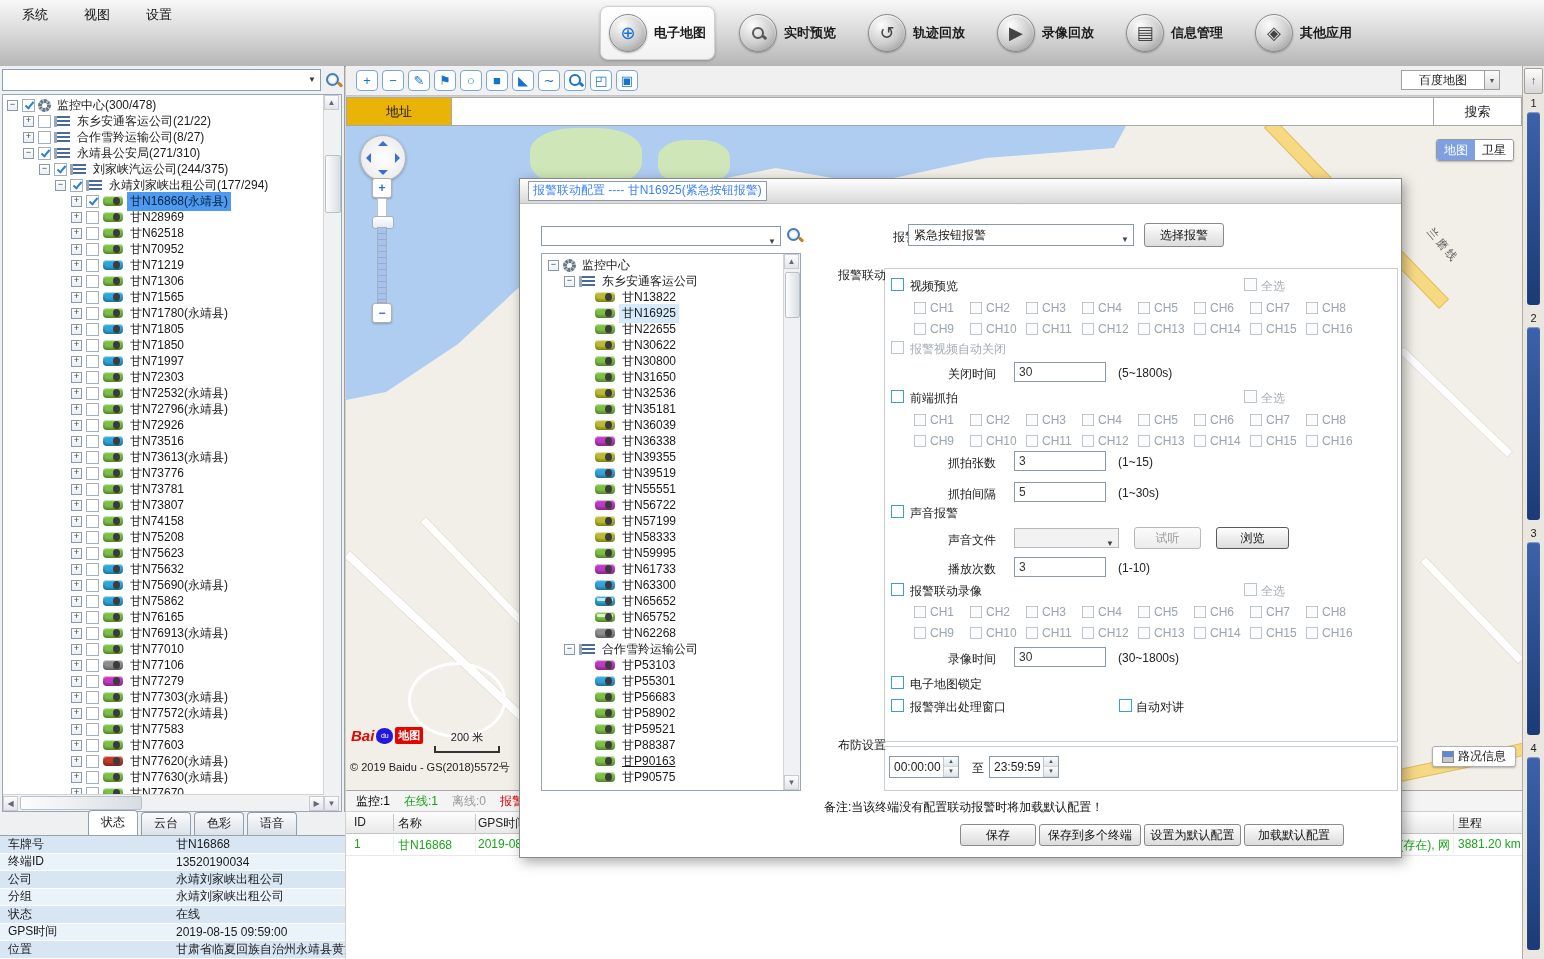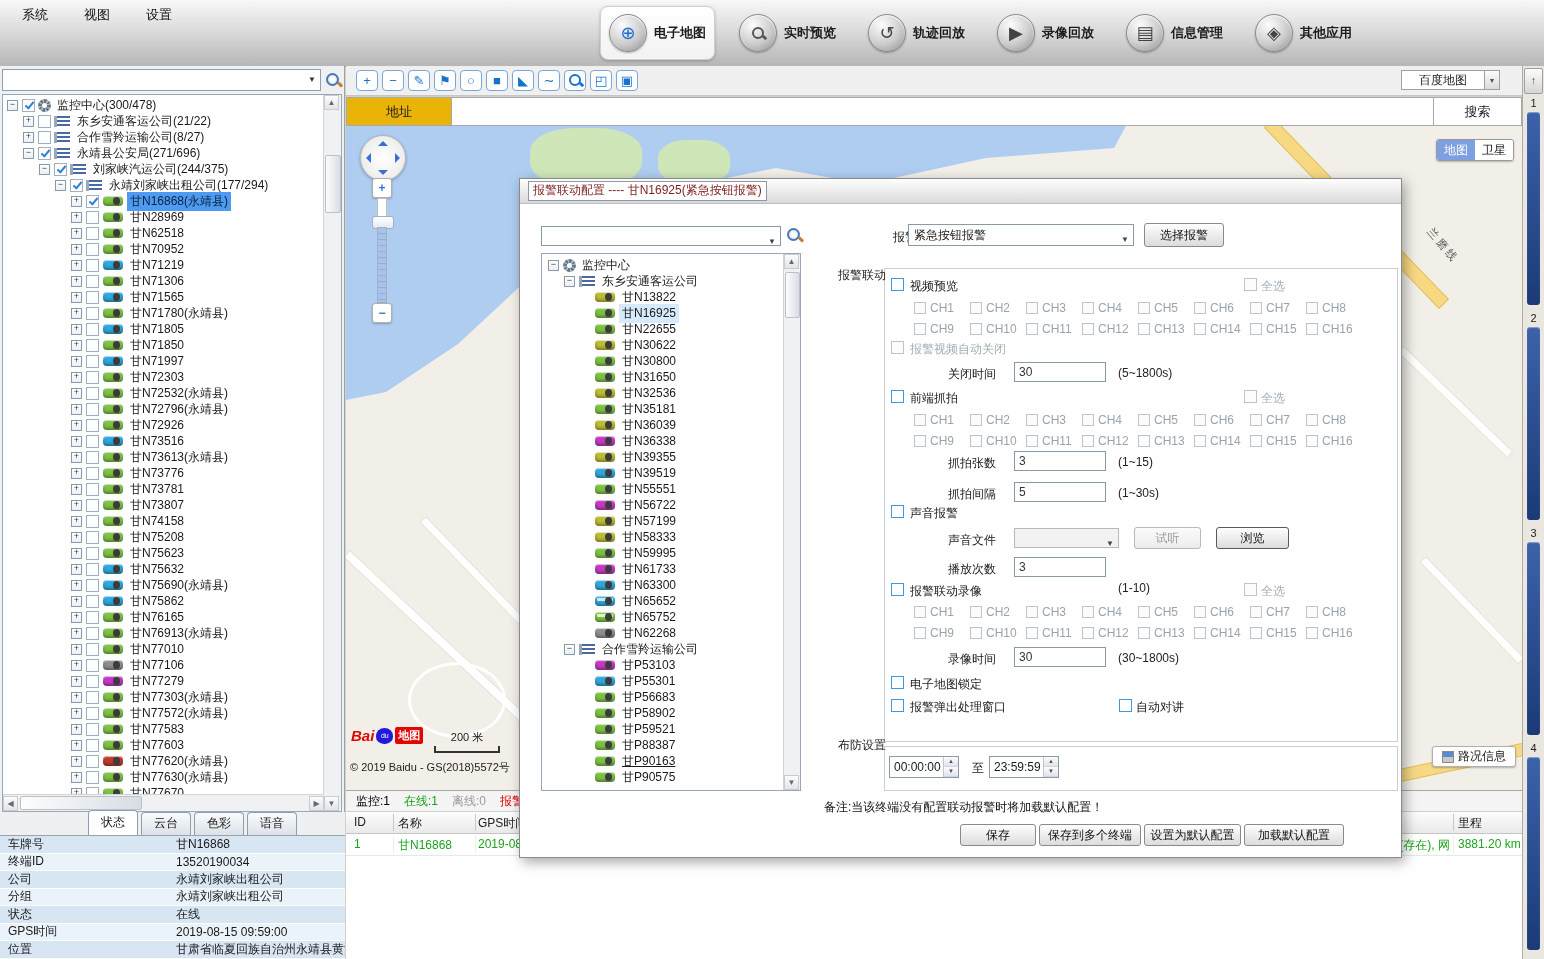--- a/index.html
+++ b/index.html
@@ -129,21 +129,21 @@
             text-align:center;line-height:22px;color:#555;font-size:11px}
   .dock-sec{height:215px;display:flex;flex-direction:column;align-items:center}
   .dock-num{font-size:11px;color:#222;height:14px;line-height:14px}
   .dock-bar{width:13px;flex:1;margin:2px 0 6px 0;border-radius:3px;background:linear-gradient(180deg,#3c62ab,#1b3a76);
             box-shadow:inset 0 1px 1px rgba(255,255,255,.4)}
   
   .dialog{position:absolute;left:519px;top:178px;width:883px;height:680px;background:#fff;border:1px solid #8a8a8a;
           box-shadow:3px 4px 12px rgba(0,0,0,.35);z-index:50;box-sizing:border-box}
   .dlg-title{height:25px;background:linear-gradient(#fefefe,#d9d9d9);border-bottom:1px solid #bdbdbd;
              display:flex;align-items:center;padding:0 8px;box-sizing:border-box}
-  .dlg-title .txt{flex:1;font-size:12px;color:#7f1d1d}
+  .dlg-title .txt{flex:1;font-size:12px;color:#3b82f6}
   .dlg-close{width:18px;height:15px;border:1px solid #9aa4b4;border-radius:2px;background:linear-gradient(#fff,#dde4f0);
              font-size:10px;line-height:13px;text-align:center;color:#333}
   .dlg-abs{position:absolute;box-sizing:border-box}
   .dd{position:absolute;background:#fff;border:1px solid #8899a8;box-sizing:border-box;line-height:18px;padding:1px 16px 0 5px;white-space:nowrap;overflow:hidden}
   .dd .arr{position:absolute;right:4px;top:6px;font-size:8px;color:#444}
   .dd.dis{background:#f2f2f2;border-color:#b8b8b8;color:#999}
   .dlg-tree{position:absolute;left:21px;top:74px;width:260px;height:538px;border:1px solid #98a8b8;background:#fff;box-sizing:border-box;overflow:hidden}
   .dlg-tree-inner{position:absolute;left:2px;top:3px;right:17px;bottom:0;overflow:hidden}
   .grp{position:absolute;border:1px solid #c9ced3;box-sizing:border-box}
   .grp-label{position:absolute;font-size:12px;color:#222}
@@ -230,21 +230,21 @@
           <div class="trow" style="padding-left: 20px;">
             <span class="exp">+</span>
             <span class="cb tre"></span>
             <span class="list-icon"></span>
             <span class="lbl">合作雪羚运输公司(8/27)</span>
           </div>
           <div class="trow" style="padding-left: 20px;">
             <span class="exp">−</span>
             <span class="cb tre checked"></span>
             <span class="list-icon"></span>
-            <span class="lbl">永靖县公安局(271/696)</span>
+            <span class="lbl">永靖县公安局(271/310)</span>
           </div>
           <div class="trow" style="padding-left: 36px;">
             <span class="exp">−</span>
             <span class="cb tre checked"></span>
             <span class="list-icon"></span>
             <span class="lbl">刘家峡汽运公司(244/375)</span>
           </div>
           <div class="trow" style="padding-left: 52px;">
             <span class="exp">−</span>
             <span class="cb tre checked"></span>
@@ -1000,21 +1000,21 @@
     <span class="cb blue dlg-abs" style="left:371px;top:326px"></span>
     <span class="fld-label" style="left:390px;top:326px">声音报警</span>
     <span class="fld-label" style="left:428px;top:353px">声音文件</span>
     <div class="dd dis" style="left:494px;top:349px;width:105px;height:20px">
         <span class="arr">▼</span>
       </div>
     <div class="btn dis" style="left:614px;top:348px;width:67px;height:22px">试听</div>
     <div class="btn strong" style="left:696px;top:348px;width:73px;height:22px">浏览</div>
     <span class="fld-label" style="left:428px;top:382px">播放次数</span>
     <input class="txt" style="left: 494px; top: 378px; width: 92px;" value="3">
-    <span class="hint" style="left:598px;top:402px">(1-10)</span>
+    <span class="hint" style="left:598px;top:382px">(1-10)</span>
 
     <span class="cb blue dlg-abs" style="left:371px;top:404px"></span>
     <span class="fld-label" style="left:390px;top:404px">报警联动录像</span>
     <span class="cb dis dlg-abs" style="left:724px;top:404px"></span>
     <span class="fld-label dis" style="left:741px;top:404px">全选</span>
     <div class="ch-grid" id="chgrid-3" style="left:394px;top:422px">
         <span class="ch-cell">
           <span class="cb dis"></span>
           <span>CH1</span>
         </span>

